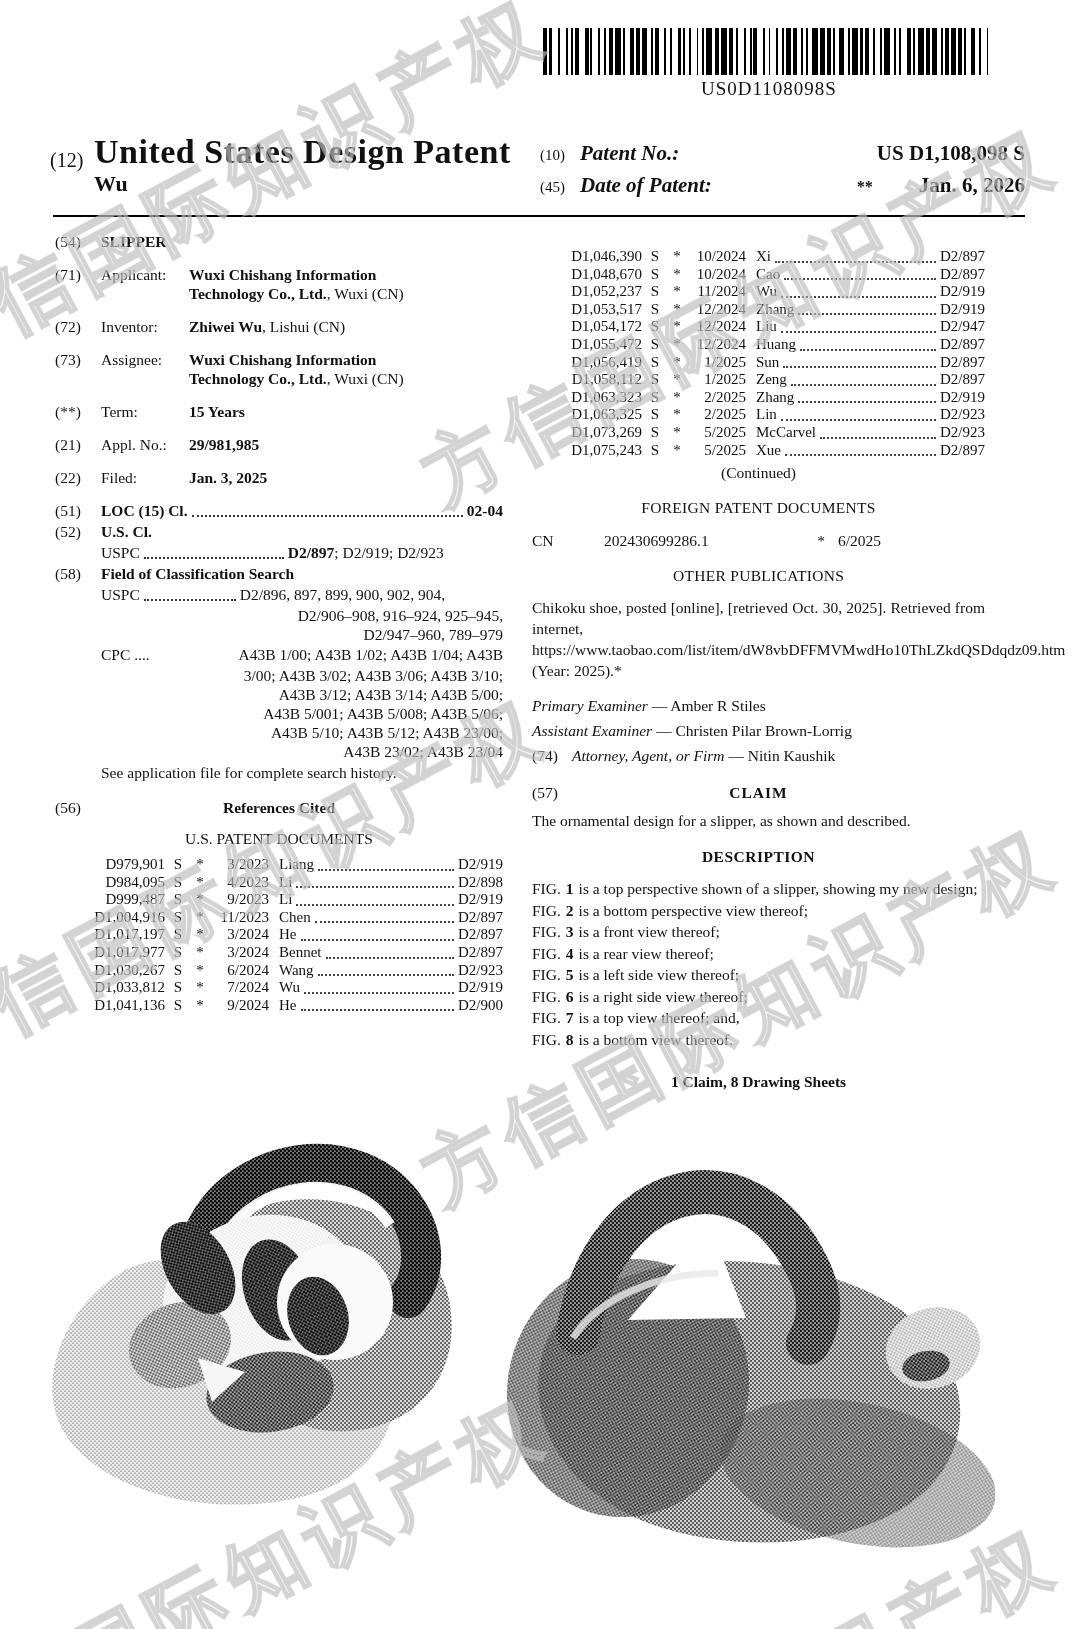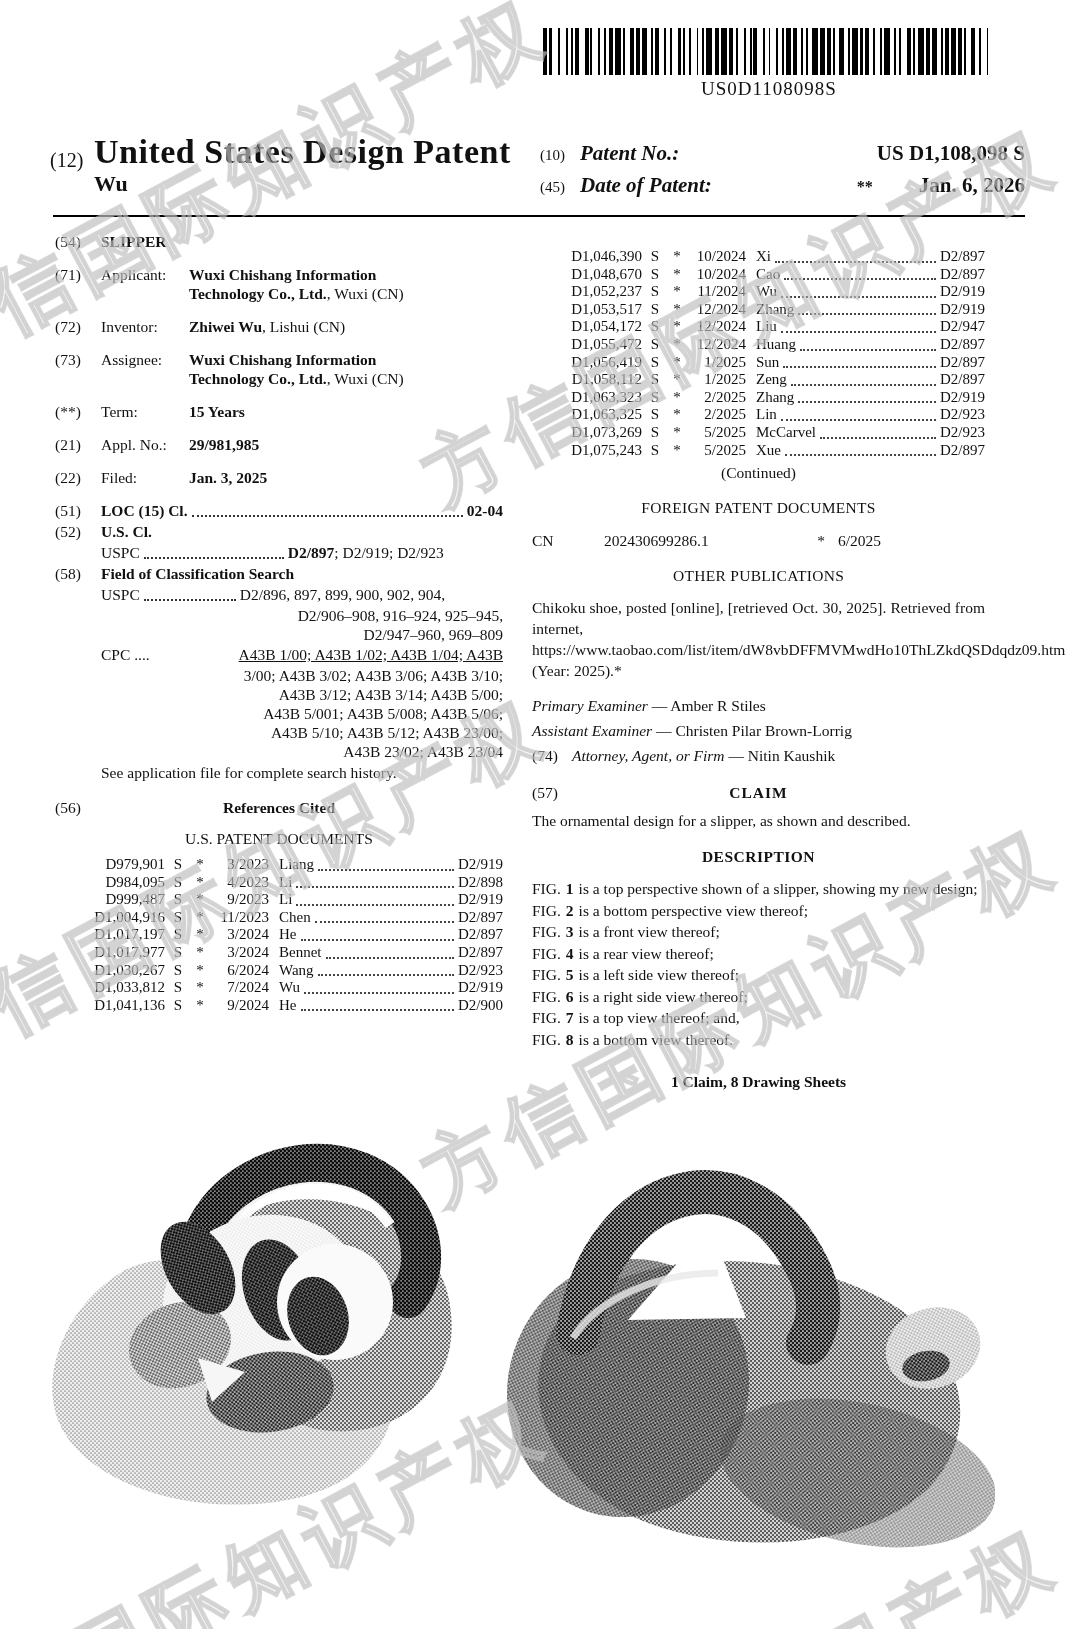--- a/index.html
+++ b/index.html
@@ -311,25 +311,25 @@
       <span class="inum">(58)</span>
       <span class="b">Field of Classification Search</span>
     </div>
     <div class="it mb0" style="padding-left:46px;">
       <span>USPC</span>
       <span class="leader" style="max-width:92px;"></span>
       <span>D2/896, 897, 899, 900, 902, 904,</span>
     </div>
     <div>
         <div class="rline">D2/906–908, 916–924, 925–945,</div>
-        <div class="rline">D2/947–960, 969–809</div>
+        <div class="rline">D2/947–960, 789–979</div>
       </div>
     <div class="it mb0" style="padding-left:46px;margin-top:1px;">
       <span>CPC ....</span>
-      <span class="rline" style="flex:1;text-decoration:underline;">A43B 1/00; A43B 1/02; A43B 1/04; A43B</span>
+      <span class="rline" style="flex:1;">A43B 1/00; A43B 1/02; A43B 1/04; A43B</span>
     </div>
     <div>
         <div class="rline">3/00; A43B 3/02; A43B 3/06; A43B 3/10;</div>
         <div class="rline">A43B 3/12; A43B 3/14; A43B 5/00;</div>
         <div class="rline">A43B 5/001; A43B 5/008; A43B 5/06;</div>
         <div class="rline">A43B 5/10; A43B 5/12; A43B 23/00;</div>
         <div class="rline">A43B 23/02; A43B 23/04</div>
       </div>
     <div style="margin-top:2px;padding-left:46px;">See application file for complete search history.</div>
 

